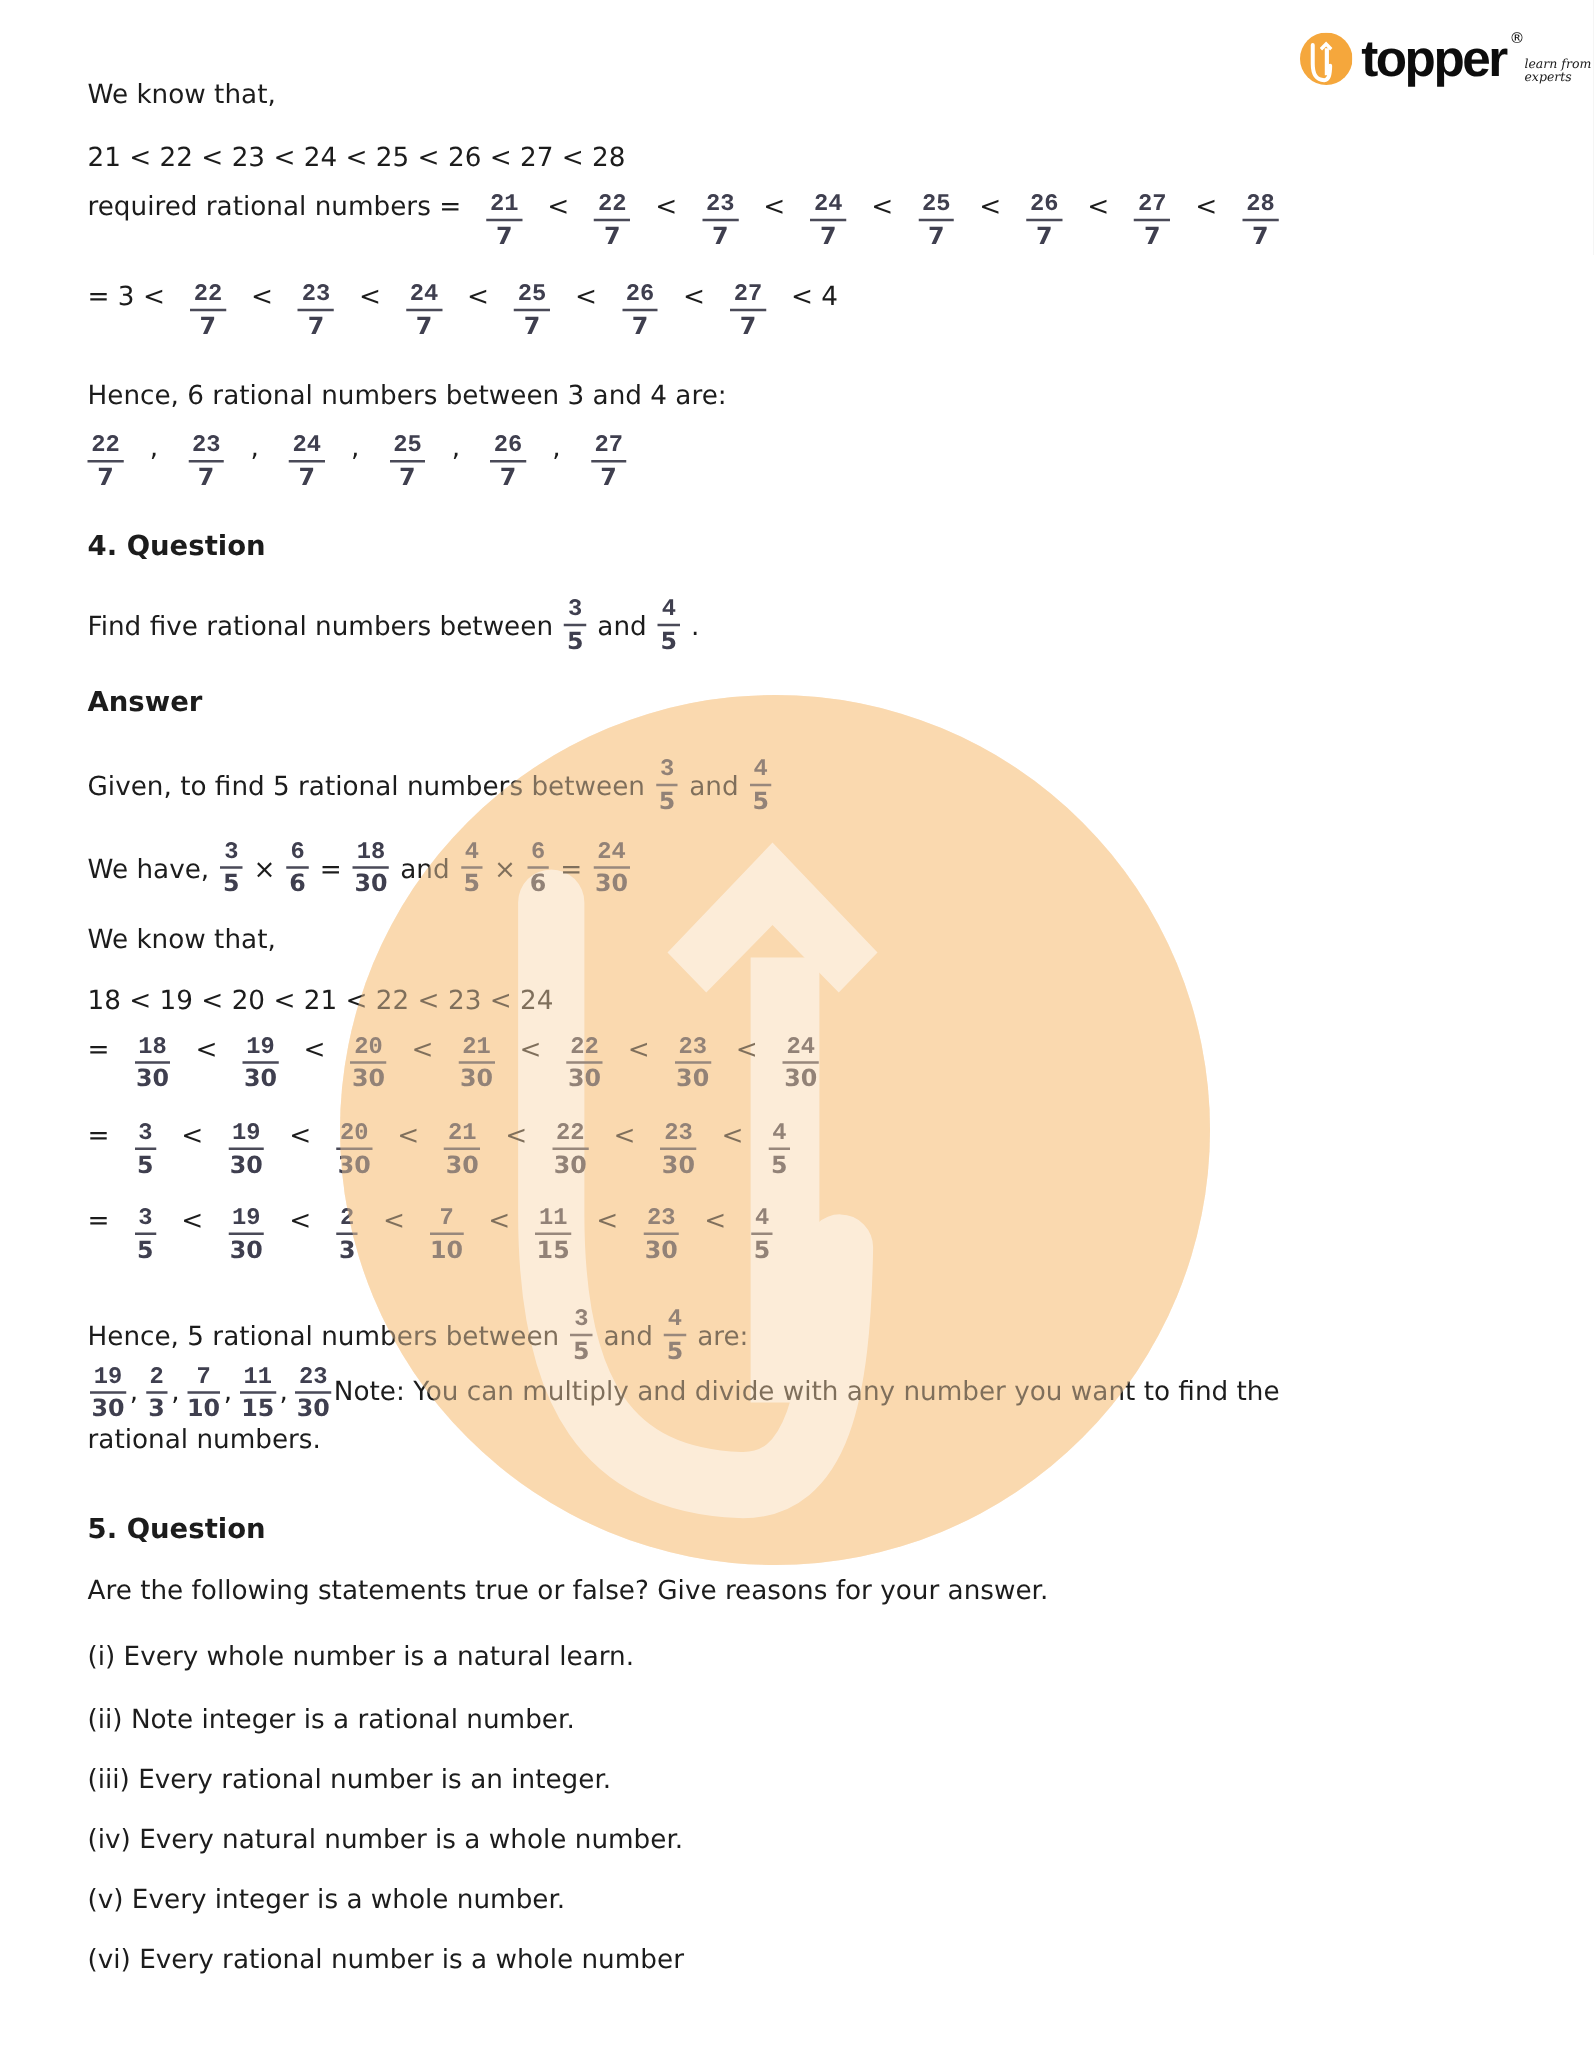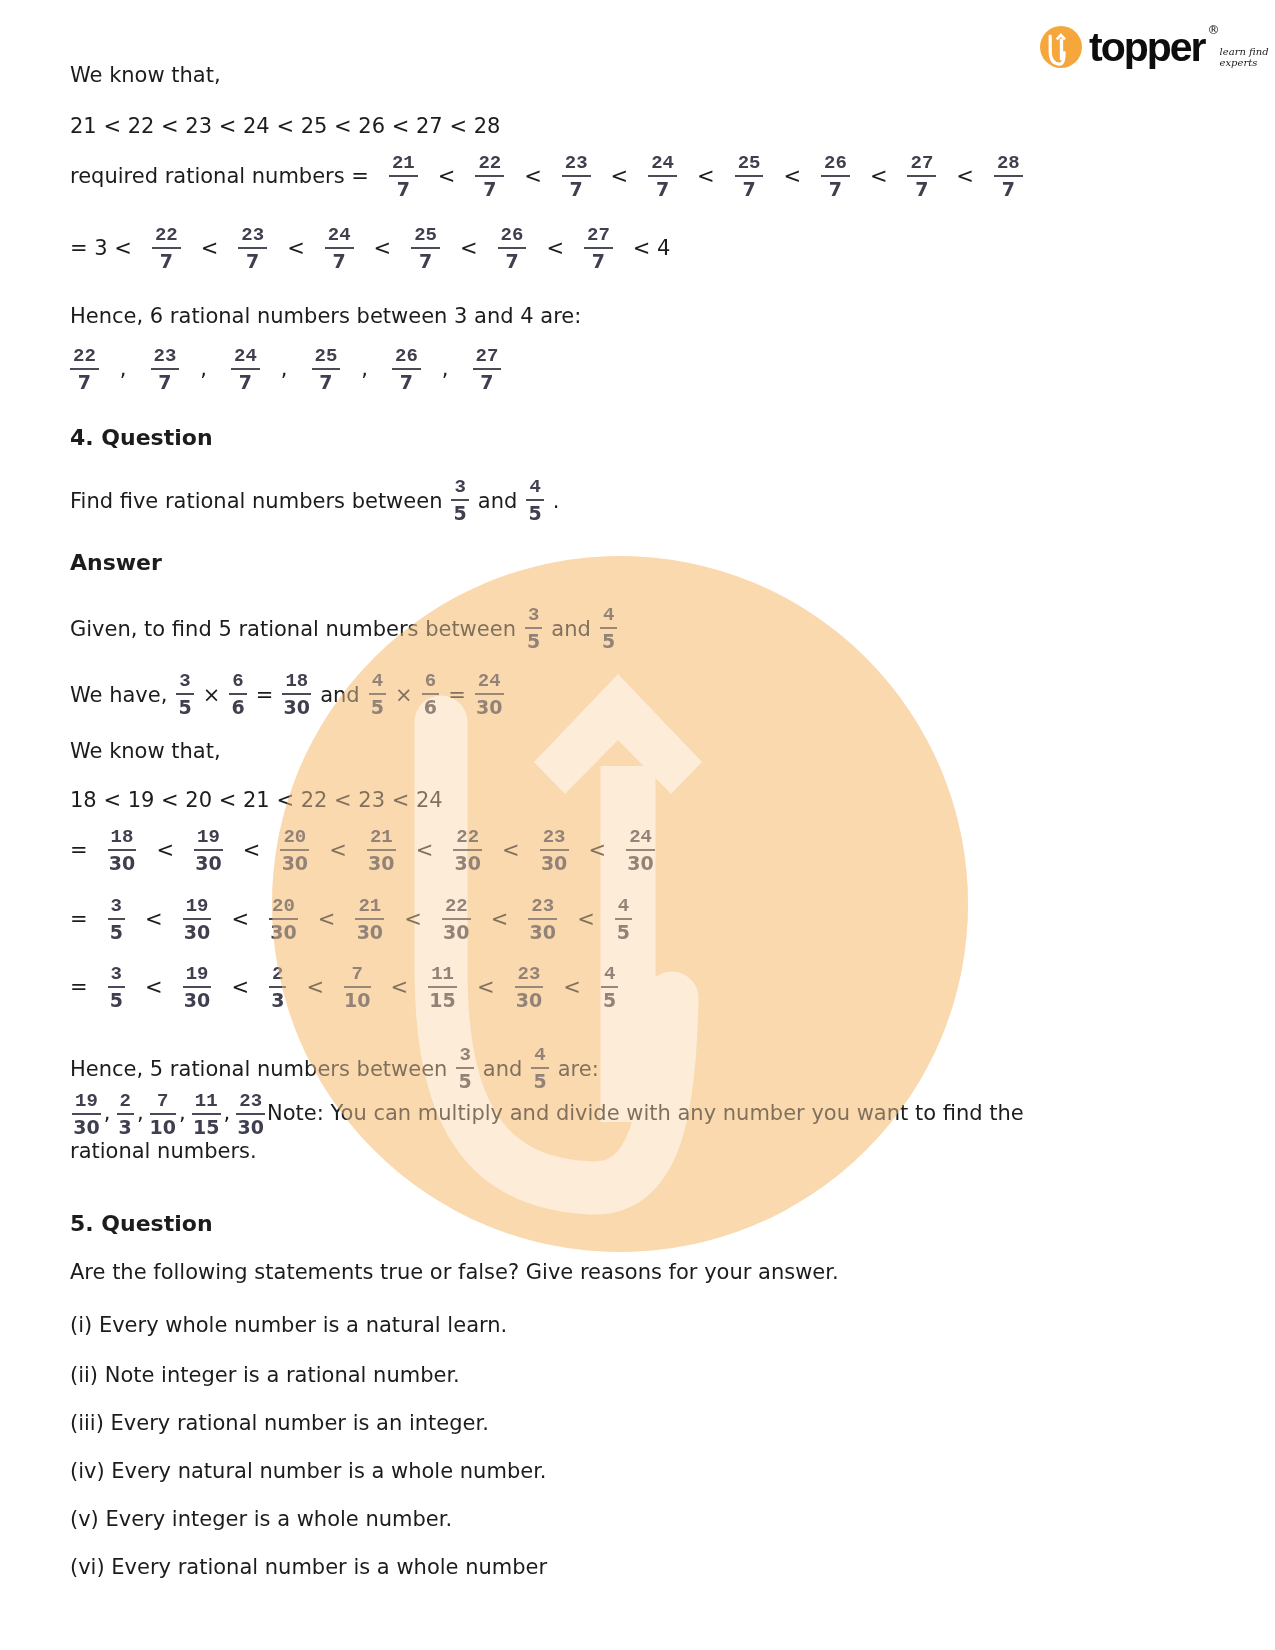--- a/index.html
+++ b/index.html
@@ -33,21 +33,21 @@
   .tagline{
     font-family:"DejaVu Serif",serif;font-style:italic;
     font-size:10px;line-height:11px;color:#1a1a1a;
     align-self:flex-end;margin:-3px 2px 0 0;
   }
   
   .blk{position:absolute;left:70px;z-index:1;font-size:21px;line-height:27px;}
   .bold{font-weight:700;font-size:22px;}
   
   .seq{display:flex;gap:9px;}
-  .seq.center{align-items:center;gap:20px;}
+  .seq.center{gap:20px;}
   .seq.topalign{align-items:center;}
   .seq .t{white-space:pre;}
   .frac{
     display:inline-block;text-align:center;
     font-weight:700;font-size:19px;line-height:22px;
     color:#3f3f4f;font-family:"DejaVu Sans",sans-serif;
   }
   .frac .fn{display:block;padding:0 3px 1px;border-bottom:2px solid #4a4a58;font-family:Liberation Mono, monospace;}
   .frac .fd{display:block;padding-top:1px;}
   .seq.topalign .frac{margin-top:-2px;}
@@ -77,21 +77,21 @@
 
   <div class="logo">
     <svg class="logo-icon" style="color:#F5A73C">
       <use href="#ulogo"></use>
     </svg>
     <div class="logo-textcol">
       <div class="logo-row">
         <span class="wordmark">topper</span>
         <span class="regmark">®</span>
       </div>
-      <span class="tagline">learn find experts</span>
+      <span class="tagline">learn from experts</span>
     </div>
   </div>
 
   <div class="blk" style="top:62px">We know that,</div>
   <div class="blk" style="top:113px">21 &lt; 22 &lt; 23 &lt; 24 &lt; 25 &lt; 26 &lt; 27 &lt; 28</div>
   <div class="blk seq center" style="top:152px">
       <span class="t">required rational numbers =</span>
       <span class="frac">
         <span class="fn">21</span>
         <span class="fd">7</span>

